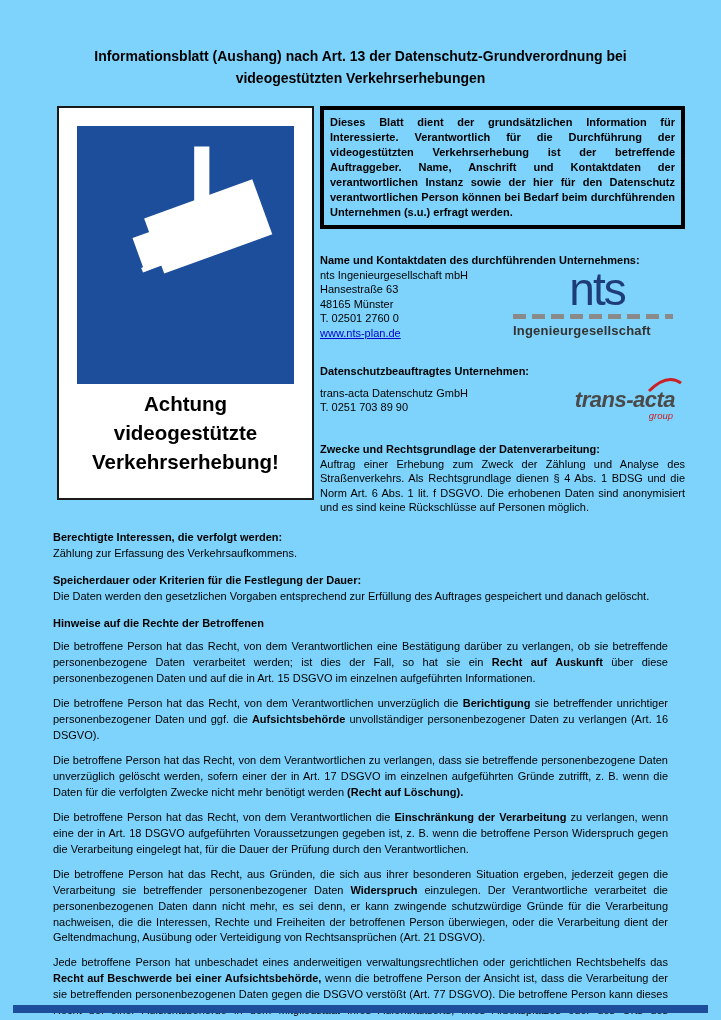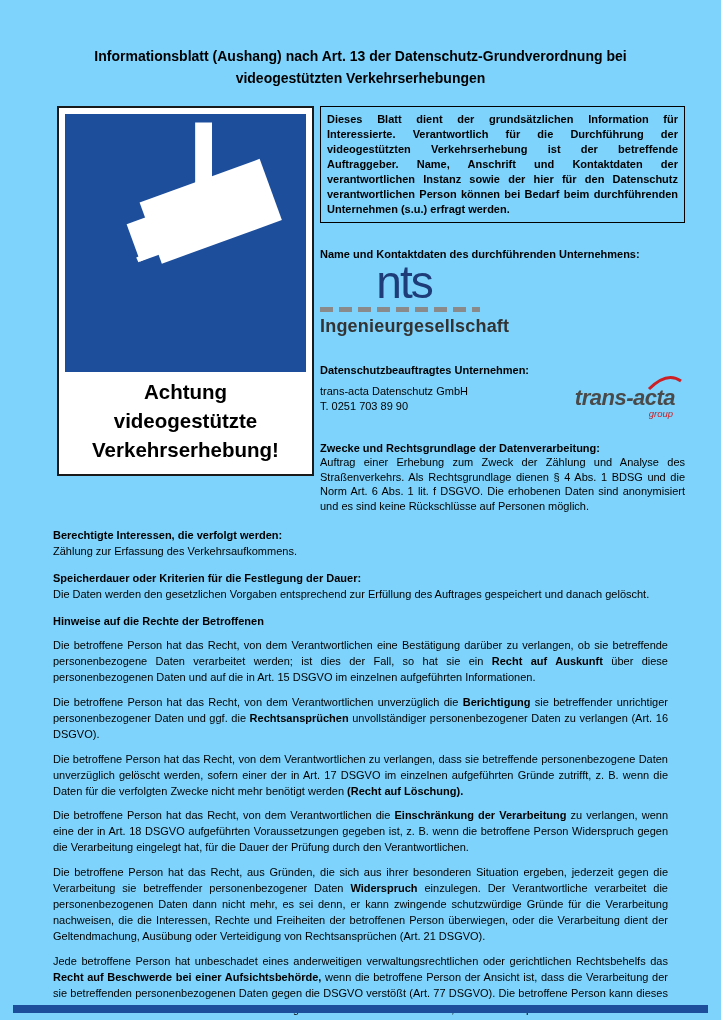--- a/index.html
+++ b/index.html
@@ -5,49 +5,49 @@
   html,body{margin:0;padding:0;background:#fff;}
   .page{
     position:relative;width:721px;height:1020px;background:#7dd3fc;color:#000;
     font-family:"Liberation Sans","DejaVu Sans",sans-serif;overflow:hidden;
   }
   
   .title{padding-top:46px;text-align:center;font-weight:bold;font-size:14px;line-height:1.55;}
   
   .top-row{display:flex;margin:17px 36px 0 57px;gap:6px;align-items:flex-start;}
   
-  .sign{width:257px;flex:0 0 257px;border:2px solid #1a1a1a;background:#fff;padding:6px;box-sizing:border-box;}
+  .sign{width:257px;flex:0 0 257px;border:2px solid #1a1a1a;background:#fff;padding:18px;box-sizing:border-box;}
   .sign-blue{background:#1d4e9c;height:258px;width:100%;}
   .sign-blue svg{display:block;width:100%;height:100%;}
   .sign-caption{
     text-align:center;font-weight:bold;font-size:20.5px;line-height:1.4;
     white-space:pre-line;padding:6px 0 4px;
   }
   
   .right-col{flex:1;min-width:0;font-size:11px;line-height:1.32;}
   .intro-box{
-    border:1px solid #000000;padding:5px 6px;font-weight:bold;
+    border:4px solid #000000;padding:5px 6px;font-weight:bold;
     text-align:justify;line-height:1.36;
   }
   .block{margin-top:24px;}
   .block-heading{font-weight:bold;}
   .contact-flex{display:flex;align-items:center;}
   .contact-lines{flex:1;}
   .weblink{color:#0000cc;text-decoration:underline;cursor:pointer;}
   
   .nts-logo{width:168px;text-align:left;padding-right:4px;}
   .nts-word{
     color:#1e3c78;font-weight:normal;font-size:46px;line-height:0.9;
     letter-spacing:-2px;text-align:center;
   }
   .nts-dashes{
     height:5px;width:160px;margin:4px 0 3px;
     background:repeating-linear-gradient(90deg,#8a8a8a 0 13px,transparent 13px 19px);
   }
-  .nts-sub{font-weight:bold;font-size:18px;color:#333;letter-spacing:0.2px;}
+  .nts-sub{font-weight:bold;font-size:13px;color:#333;letter-spacing:0.2px;}
   
   .dpo-flex{display:flex;align-items:center;}
   .dpo-lines{flex:1;}
   .ta-logo{position:relative;padding:6px 10px 0 0;}
   .ta-word{font-style:italic;font-weight:bold;font-size:22px;color:#4a4a4a;letter-spacing:-0.5px;}
   .ta-swoosh{position:absolute;top:-4px;right:2px;}
   .ta-group{display:block;text-align:right;color:#cc2026;font-style:italic;font-size:9.5px;margin-top:-4px;padding-right:2px;}
   .purpose-body{text-align:justify;}
   
   .section{margin:11px 53px 0 53px;font-size:11px;line-height:1.45;}
@@ -87,20 +87,27 @@
 Verkehrserhebung!</div>
     </div>
 
     <div class="right-col">
 
       <div class="intro-box">Dieses Blatt dient der grundsätzlichen Information für Interessierte. Verantwortlich für die Durchführung der videogestützten Verkehrserhebung ist der betreffende Auftraggeber. Name, Anschrift und Kontaktdaten der verantwortlichen Instanz sowie der hier für den Datenschutz verantwortlichen Person können bei Bedarf beim durchführenden Unternehmen (s.u.) erfragt werden.</div>
 
       <div class="block">
         <div class="block-heading">Name und Kontaktdaten des durchführenden Unternehmens:</div>
         <div class="contact-flex">
+          <div class="contact-lines">
+            <div>nts Ingenieurgesellschaft mbH</div>
+            <div>Hansestraße 63</div>
+            <div>48165 Münster</div>
+            <div>T. 02501 2760 0</div>
+            <div><a class="weblink">www.nts-plan.de</a></div>
+          </div>
           <div class="nts-logo">
             <div class="nts-word">nts</div>
             <div class="nts-dashes"></div>
             <div class="nts-sub">Ingenieurgesellschaft</div>
           </div>
         </div>
       </div>
 
       <div class="block" style="">
         <div class="block-heading">Datenschutzbeauftragtes Unternehmen:</div>
@@ -133,21 +140,21 @@
   </div>
 
   <div class="section">
     <div class="sec-heading">Speicherdauer oder Kriterien für die Festlegung der Dauer:</div>
     <div class="sec-body">Die Daten werden den gesetzlichen Vorgaben entsprechend zur Erfüllung des Auftrages gespeichert und danach gelöscht.</div>
   </div>
 
   <div class="rights">
     <div class="sec-heading">Hinweise auf die Rechte der Betroffenen</div>
     <p><span>Die betroffene Person hat das Recht, von dem Verantwortlichen eine Bestätigung darüber zu verlangen, ob sie betreffende personenbezogene Daten verarbeitet werden; ist dies der Fall, so hat sie ein </span><b>Recht auf Auskunft</b><span> über diese personenbezogenen Daten und auf die in Art. 15 DSGVO im einzelnen aufgeführten Informationen.</span></p>
-    <p><span>Die betroffene Person hat das Recht, von dem Verantwortlichen unverzüglich die </span><b>Berichtigung</b><span> sie betreffender unrichtiger personenbezogener Daten und ggf. die </span><b>Rechtsansprüchen</b><span> unvollständiger personenbezogener Daten zu verlangen (Art. 16 DSGVO).</span></p>
+    <p><span>Die betroffene Person hat das Recht, von dem Verantwortlichen unverzüglich die </span><b>Berichtigung</b><span> sie betreffender unrichtiger personenbezogener Daten und ggf. die </span><b>Aufsichtsbehörde</b><span> unvollständiger personenbezogener Daten zu verlangen (Art. 16 DSGVO).</span></p>
     <p><span>Die betroffene Person hat das Recht, von dem Verantwortlichen zu verlangen, dass sie betreffende personenbezogene Daten unverzüglich gelöscht werden, sofern einer der in Art. 17 DSGVO im einzelnen aufgeführten Gründe zutrifft, z. B. wenn die Daten für die verfolgten Zwecke nicht mehr benötigt werden </span><b>(Recht auf Löschung).</b></p>
     <p><span>Die betroffene Person hat das Recht, von dem Verantwortlichen die </span><b>Einschränkung der Verarbeitung</b><span> zu verlangen, wenn eine der in Art. 18 DSGVO aufgeführten Voraussetzungen gegeben ist, z. B. wenn die betroffene Person Widerspruch gegen die Verarbeitung eingelegt hat, für die Dauer der Prüfung durch den Verantwortlichen.</span></p>
     <p><span>Die betroffene Person hat das Recht, aus Gründen, die sich aus ihrer besonderen Situation ergeben, jederzeit gegen die Verarbeitung sie betreffender personenbezogener Daten </span><b>Widerspruch</b><span> einzulegen. Der Verantwortliche verarbeitet die personenbezogenen Daten dann nicht mehr, es sei denn, er kann zwingende schutzwürdige Gründe für die Verarbeitung nachweisen, die die Interessen, Rechte und Freiheiten der betroffenen Person überwiegen, oder die Verarbeitung dient der Geltendmachung, Ausübung oder Verteidigung von Rechtsansprüchen (Art. 21 DSGVO).</span></p>
     <p><span>Jede betroffene Person hat unbeschadet eines anderweitigen verwaltungsrechtlichen oder gerichtlichen Rechtsbehelfs das </span><b>Recht auf Beschwerde bei einer Aufsichtsbehörde,</b><span> wenn die betroffene Person der Ansicht ist, dass die Verarbeitung der sie betreffenden personenbezogenen Daten gegen die DSGVO verstößt (Art. 77 DSGVO). Die betroffene Person kann dieses Recht bei einer Aufsichtsbehörde in dem Mitgliedstaat ihres Aufenthaltsorts, ihres Arbeitsplatzes oder des Orts des mutmaßlichen Verstoßes geltend machen. In (Bundesland) ist die zuständige Aufsichtsbehörde: LDI NRW.</span></p>
   </div>
 
   <div class="footer-bar"></div>
 
 </div>
 

